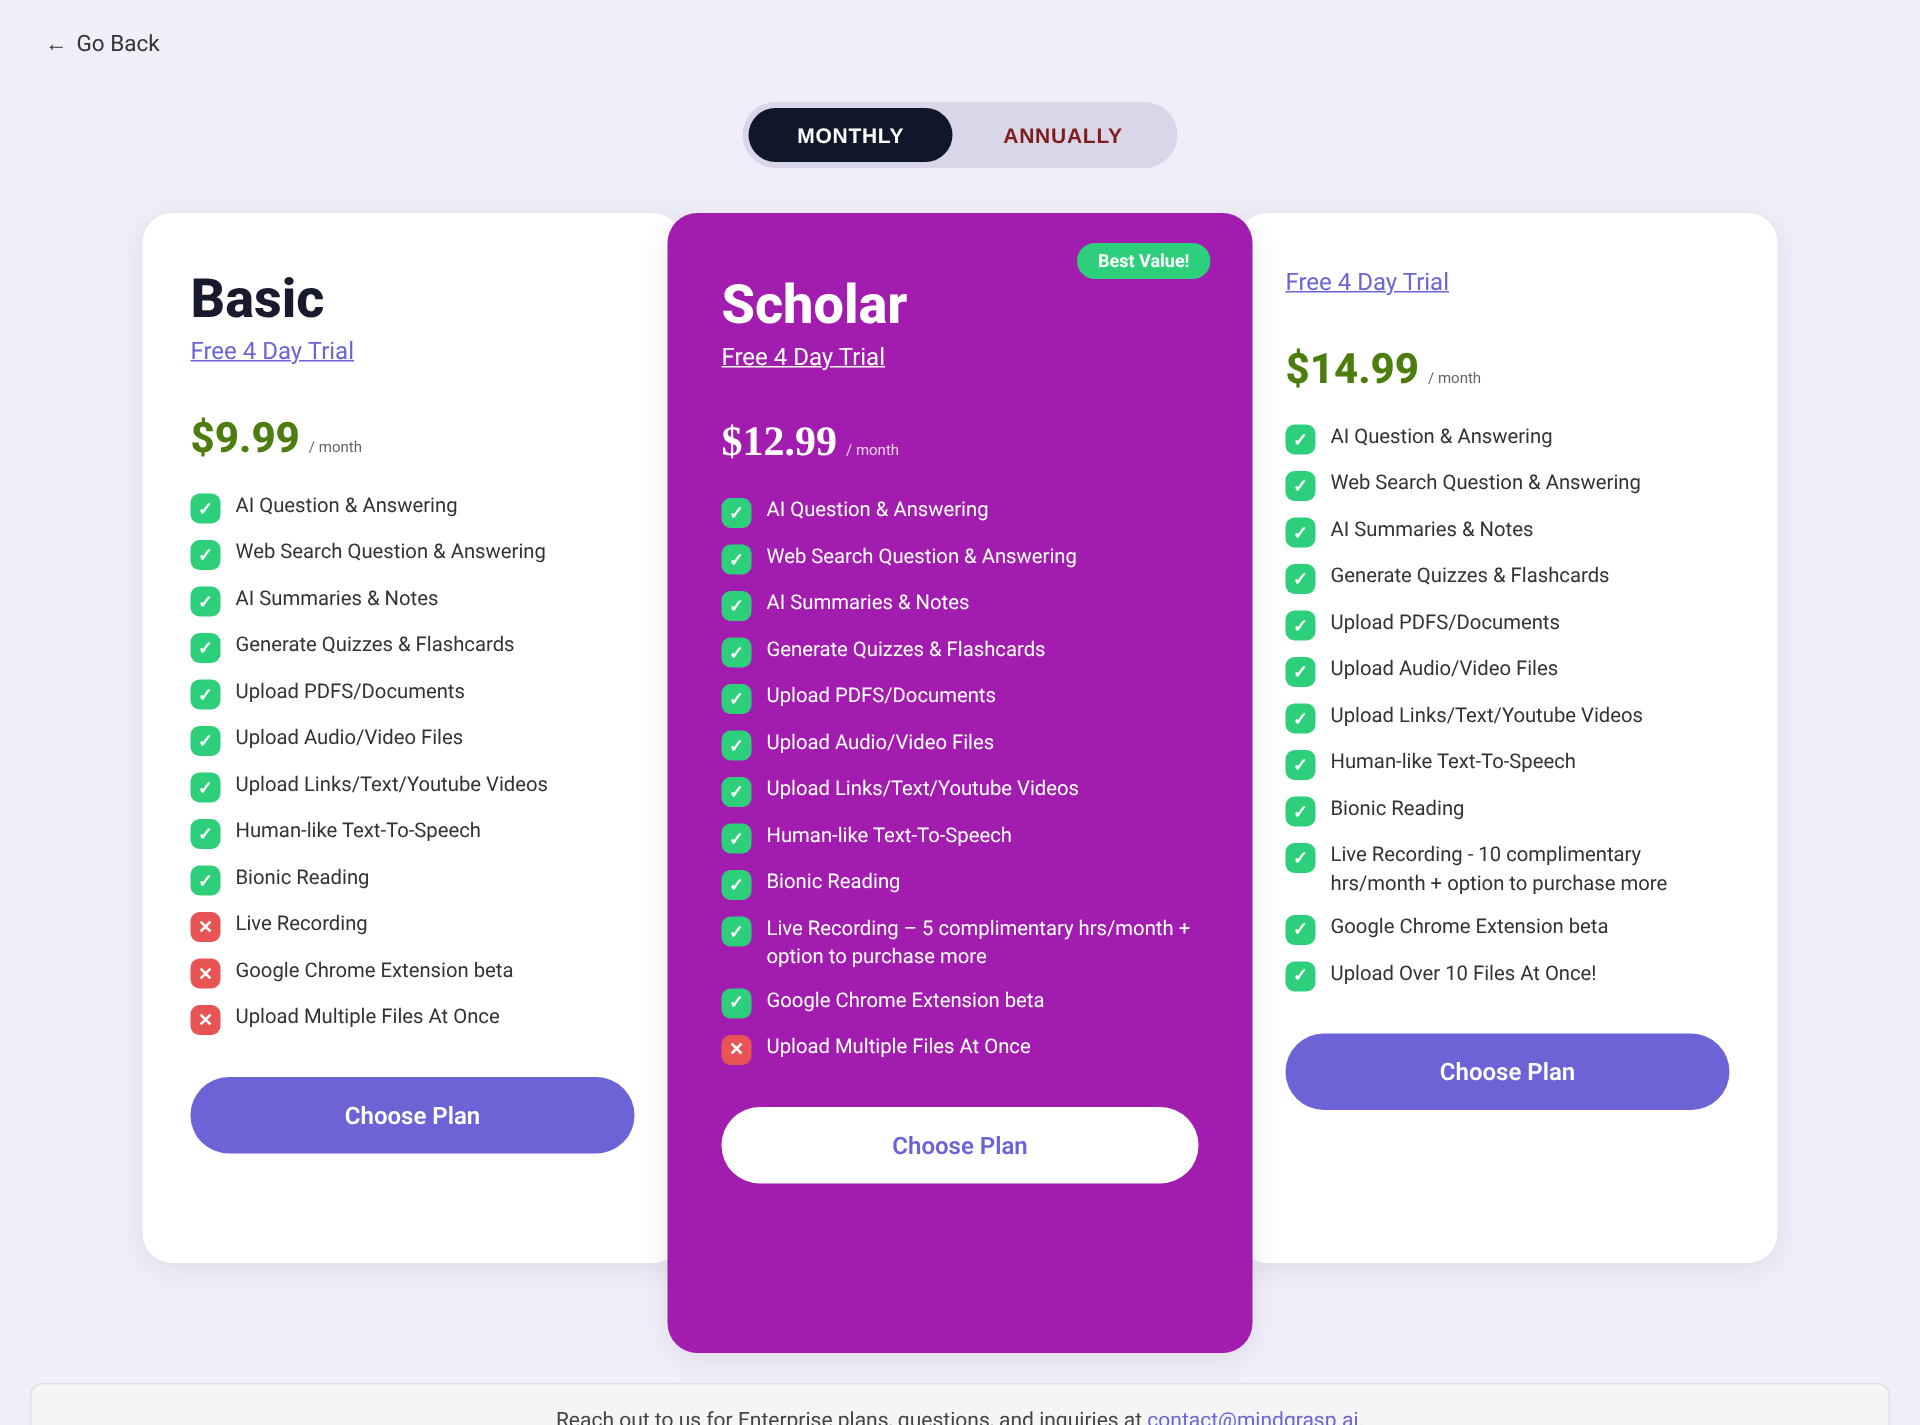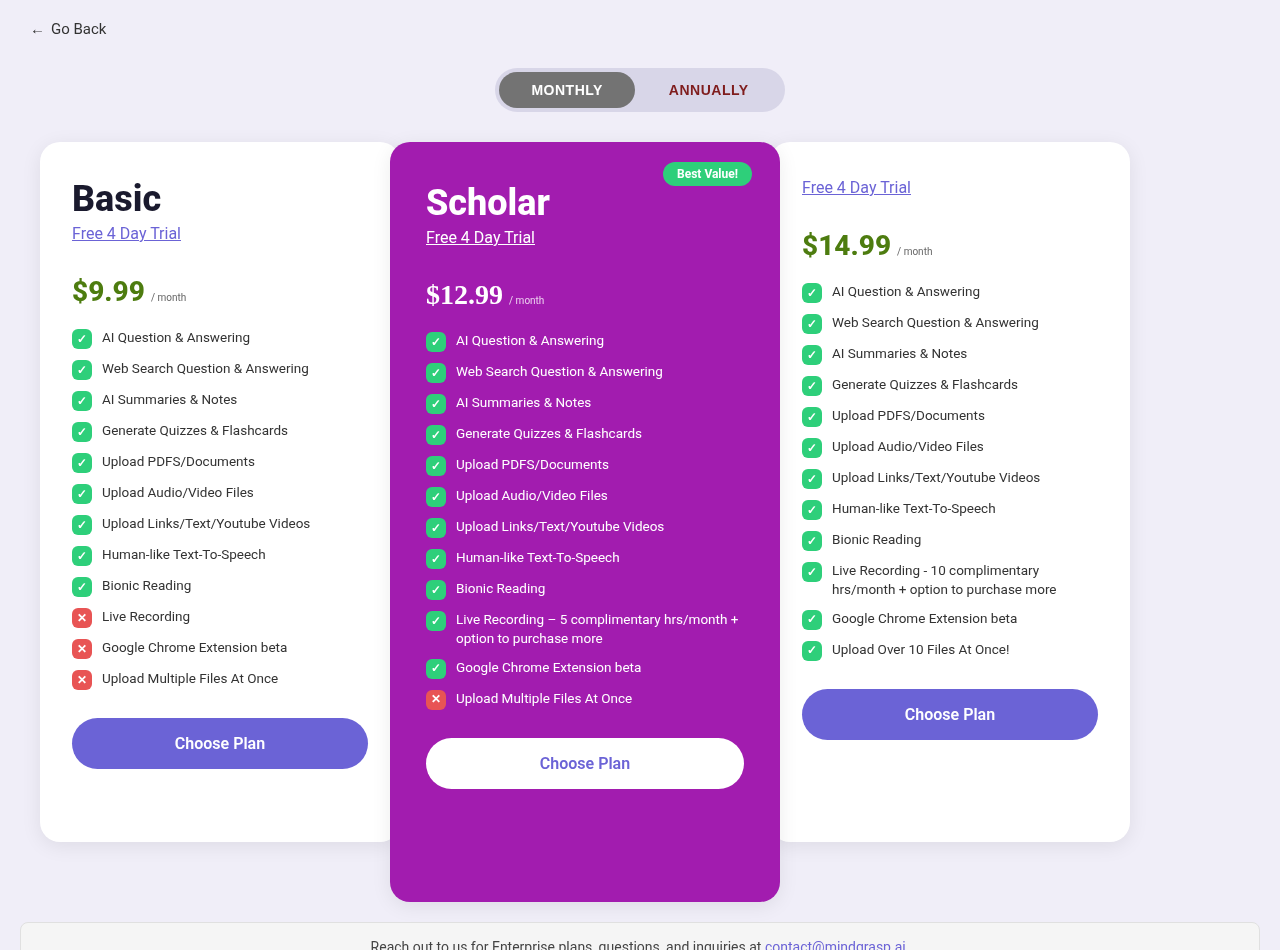--- a/index.html
+++ b/index.html
@@ -55,32 +55,33 @@
       padding: 10px 32px;
       border-radius: 50px;
       border: none;
       font-size: 14px;
       font-weight: 700;
       cursor: pointer;
       letter-spacing: 0.5px;
     }
 
     .toggle-btn.active {
-      background: #737373;
+      background: #0f172a;
       color: white;
     }
 
     .toggle-btn.inactive {
       background: transparent;
       color: #7f1d1d;
     }
 
     
     .plans-container {
       display: flex;
+      justify-content: center;
       align-items: flex-start;
       gap: 0;
       padding: 0 40px;
       flex: 1;
     }
 
     
     .plan-card {
       background: white;
       border-radius: 20px;

